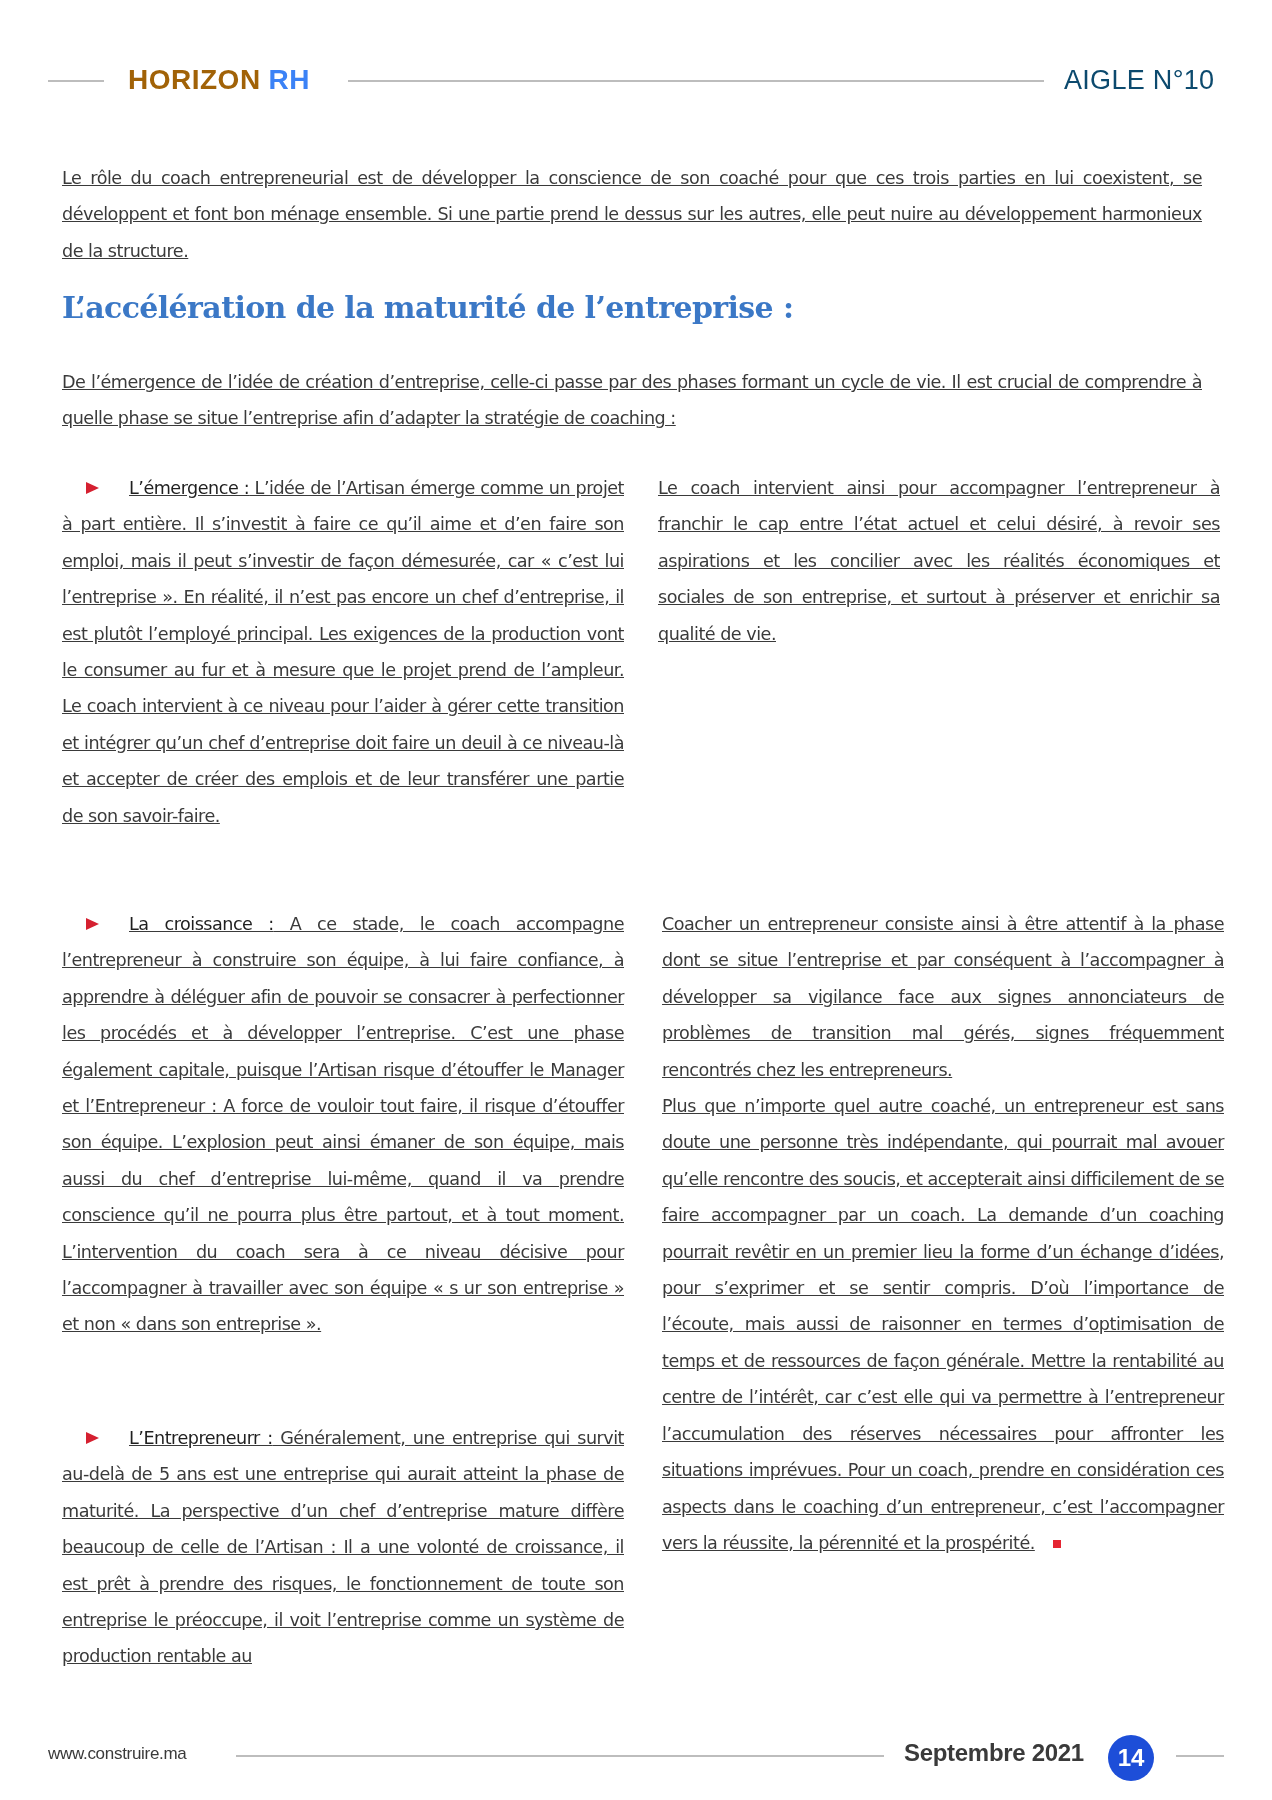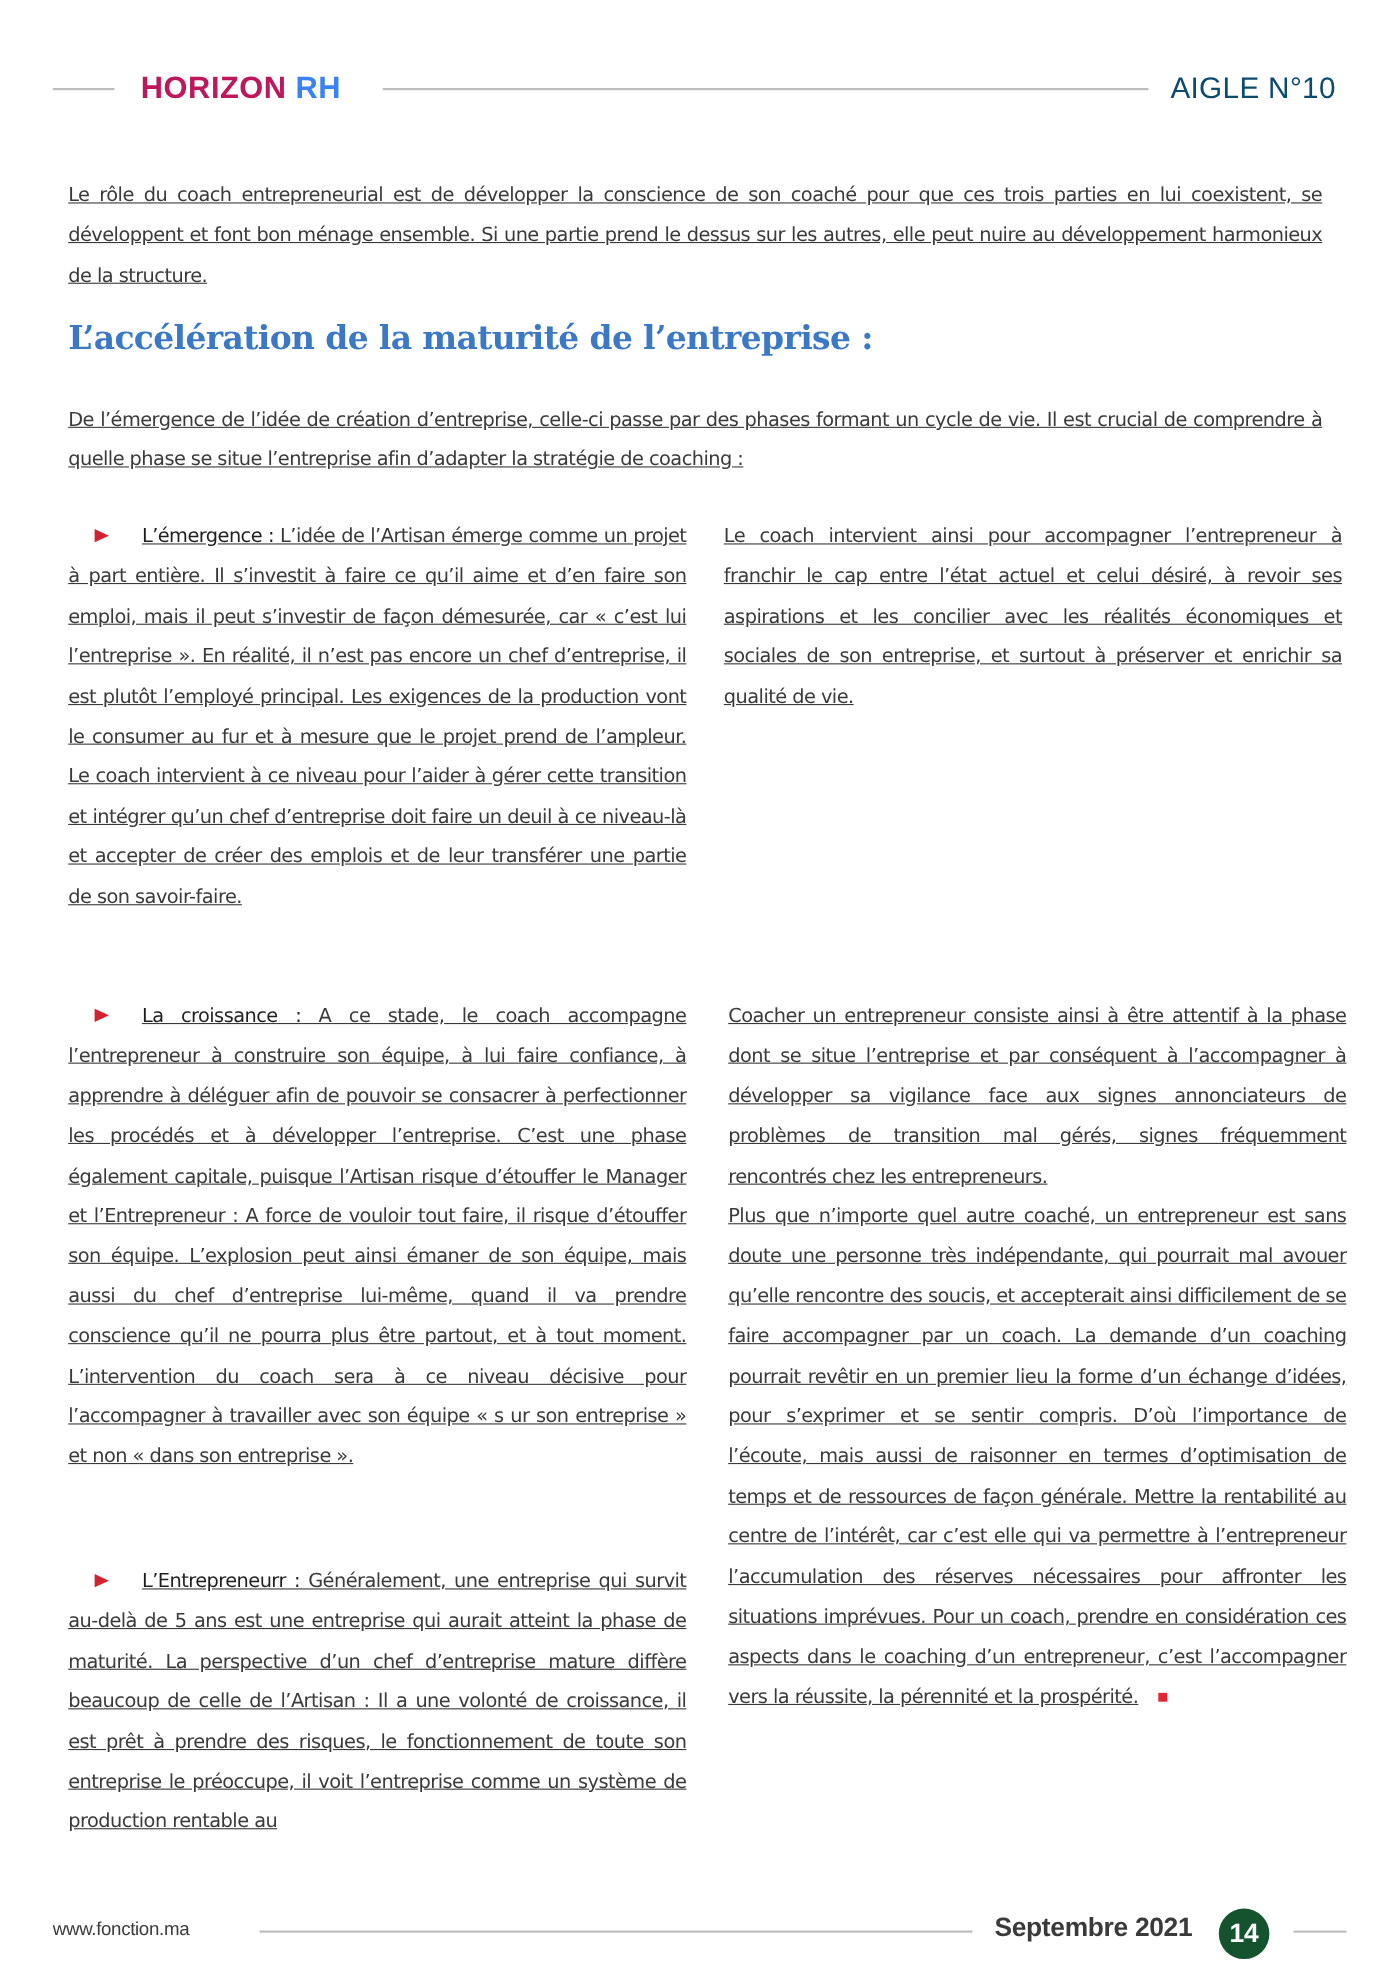--- a/index.html
+++ b/index.html
@@ -6,21 +6,21 @@
     body {
       width: 1272px; height: 1800px; position: relative; overflow: hidden;
       font-family: "DejaVu Sans", sans-serif; color: #3a3a3a;
     }
     .header { position: absolute; top: 60px; left: 0; width: 1272px; height: 40px; }
     .hline { position: absolute; top: 20px; height: 2px; background: #bdbdbd; }
     .brand {
       position: absolute; left: 128px; top: 4px; font-family: "Liberation Sans", sans-serif;
       font-weight: bold; font-size: 28px; letter-spacing: 0.5px;
     }
-    .brand .b1 { color: #be185d; }
+    .brand .b1 { color: #a16207; }
     .brand .b2 { color: #3b82f6; margin-left: 8px; }
     .issue {
       position: absolute; left: 1064px; top: 5px; font-family: "Liberation Sans", sans-serif;
       font-weight: normal; font-size: 27px; color: #0c4a6e; letter-spacing: 0.3px;
     }
     .body-text {
       font-family: "DejaVu Sans", sans-serif; font-size: 17.6px; line-height: 36.4px;
       color: #3a3a3a; text-align: justify; letter-spacing: -0.5px; text-decoration: underline;
     }
     .intro { position: absolute; left: 62px; top: 160px; width: 1140px; }
@@ -45,21 +45,21 @@
     .site {
       position: absolute; left: 48px; top: 9px; font-family: "Liberation Sans", sans-serif;
       font-size: 17px; color: #3a3a3a; letter-spacing: -0.3px;
     }
     .date {
       position: absolute; left: 904px; top: 4px; font-family: "Liberation Sans", sans-serif;
       font-weight: bold; font-size: 24px; color: #3a3a3a; letter-spacing: -0.3px;
     }
     .page-badge {
       position: absolute; left: 1108px; top: 0px; width: 46px; height: 46px; border-radius: 50%;
-      background: #14532d; color: #fff; font-family: "Liberation Sans", sans-serif;
+      background: #1d4ed8; color: #fff; font-family: "Liberation Sans", sans-serif;
       font-weight: bold; font-size: 24px; text-align: center; line-height: 46px;
     }
   </style>
 </head>
 <body>
 
 <div class="header">
   <div class="hline" style="left:48px;width:56px;"></div>
   <div class="brand">
     <span class="b1">HORIZON</span><span class="b2">RH</span>
@@ -89,18 +89,18 @@
 <div class="col body-text" style="left:62px;top:1420px;">
   <p><span class="bullet-marker"></span><span class="bullet-label">L’Entrepreneurr :</span><span> Généralement, une entreprise qui survit au-delà de 5 ans est une entreprise qui aurait atteint la phase de maturité. La perspective d’un chef d’entreprise mature diffère beaucoup de celle de l’Artisan : Il a une volonté de croissance, il est prêt à prendre des risques, le fonctionnement de toute son entreprise le préoccupe, il voit l’entreprise comme un système de production rentable au</span></p>
 </div>
 
 <div class="col body-text" style="left:662px;top:906px;">
   <p>Coacher un entrepreneur consiste ainsi à être attentif à la phase dont se situe l’entreprise et par conséquent à l’accompagner à développer sa vigilance face aux signes annonciateurs de problèmes de transition mal gérés, signes fréquemment rencontrés chez les entrepreneurs.</p>
   <p><span>Plus que n’importe quel autre coaché, un entrepreneur est sans doute une personne très indépendante, qui pourrait mal avouer qu’elle rencontre des soucis, et accepterait ainsi difficilement de se faire accompagner par un coach. La demande d’un coaching pourrait revêtir en un premier lieu la forme d’un échange d’idées, pour s’exprimer et se sentir compris. D’où l’importance de l’écoute, mais aussi de raisonner en termes d’optimisation de temps et de ressources de façon générale. Mettre la rentabilité au centre de l’intérêt, car c’est elle qui va permettre à l’entrepreneur l’accumulation des réserves nécessaires pour affronter les situations imprévues. Pour un coach, prendre en considération ces aspects dans le coaching d’un entrepreneur, c’est l’accompagner vers la réussite, la pérennité et la prospérité.</span><span class="end-square"></span></p>
 </div>
 
 <div class="footer">
-  <a class="site">www.fonction.ma</a>
+  <a class="site">www.construire.ma</a>
   <div class="hline" style="left:236px;width:648px;"></div>
   <div class="date">Septembre 2021</div>
   <div class="page-badge">14</div>
   <div class="hline" style="left:1176px;width:48px;"></div>
 </div>
 
 </body></html>

